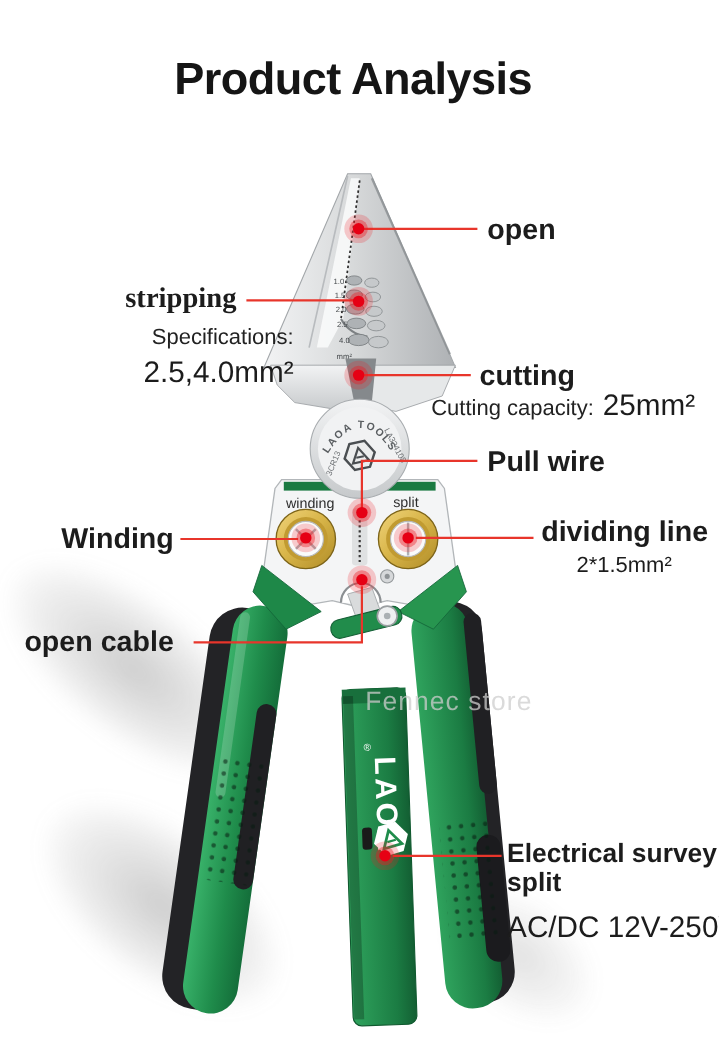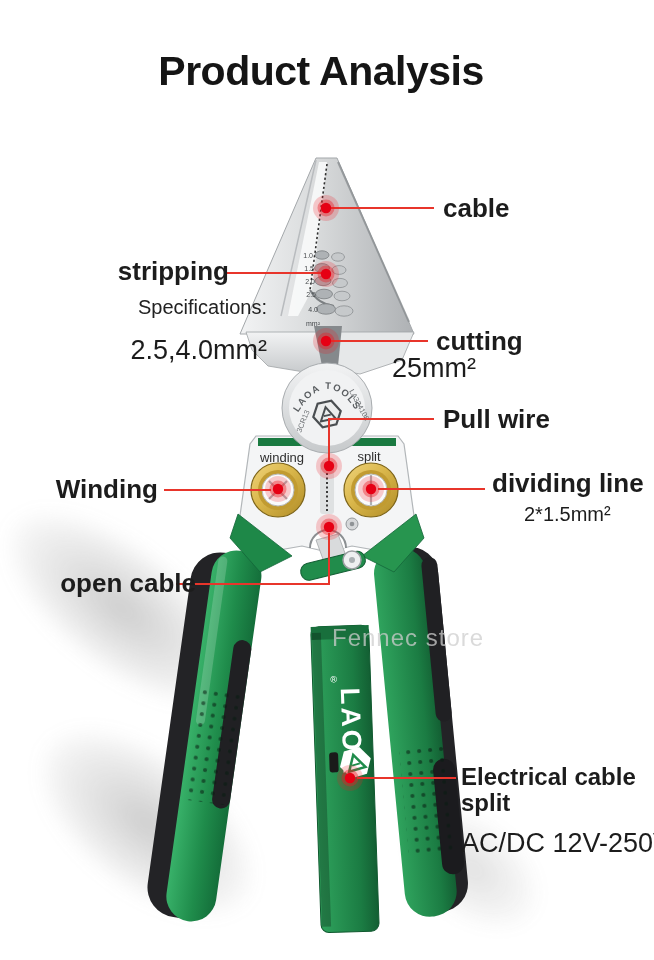--- a/index.html
+++ b/index.html
@@ -23,30 +23,30 @@
   svg.stage{position:absolute;left:0;top:0;}
   
   .lbl{position:absolute;white-space:nowrap;color:#1c1c1c;}
   .b26{font-size:26px;font-weight:bold;line-height:28px;}
   .b24{font-size:24px;font-weight:bold;line-height:26px;}
   .r27{font-size:27px;font-weight:normal;line-height:29px;}
   .r24{font-size:20px;font-weight:normal;line-height:26px;}
   .row{display:flex;align-items:baseline;gap:8px;}
   .small-lab{font-size:20px;font-weight:normal;color:#222;}
   #lbl-tongs{left:443px;top:194px;}
-  #lbl-stripping{right:425px;top:257px;}
+  #lbl-stripping{right:439px;top:257px;font-family:Liberation Serif, serif;}
   #spec-row1{right:387px;top:296px;}
-  #spec-row2{right:387px;top:336px;}
+  #spec-row2{right:387px;top:324px;}
   #lbl-cutting{left:436px;top:327px;}
   #cap-row{left:392px;top:354px;}
   #lbl-pullwire{left:443px;top:405px;}
   #lbl-winding{right:496px;top:475px;}
   #lbl-dividing{left:492px;top:469px;}
   #val-dividing{left:524px;top:501px;}
-  #lbl-opencable{right:458px;top:569px;}
+  #lbl-opencable{right:496px;top:569px;}
   #lbl-electrical{left:461px;top:764px;}
   #val-acdc{left:461px;top:829px;}
   .watermark{
     position:absolute;left:332px;top:624px;font-size:24px;letter-spacing:1px;
     color:rgba(205,205,205,0.75);font-weight:normal;z-index:6;
   }
 </style>
 </head>
 <body>
 
@@ -262,39 +262,40 @@
     <g transform="translate(350,778)">
       <circle r="13" fill="#ed1c24" opacity="0.22"></circle>
         <circle r="8.5" fill="#ea1c22" opacity="0.4"></circle>
         <circle r="5.2" fill="#e60014"></circle>
     </g>
   </g>
 </svg>
 
 <div class="watermark">Fennec store</div>
 
-<div class="lbl b26" id="lbl-tongs">cable</div>
+<div class="lbl b26" id="lbl-tongs">open</div>
 
 <div class="lbl b26" id="lbl-stripping">stripping</div>
 <div class="lbl row" id="spec-row1">
   <span class="small-lab">Specifications:</span>
 </div>
 <div class="lbl r27" id="spec-row2">2.5,4.0mm²</div>
 
 <div class="lbl b26" id="lbl-cutting">cutting</div>
 <div class="lbl row" id="cap-row">
+  <span class="small-lab">Cutting capacity:</span>
   <span class="r27">25mm²</span>
 </div>
 
 <div class="lbl b26" id="lbl-pullwire">Pull wire</div>
 
 <div class="lbl b26" id="lbl-winding">Winding</div>
 
 <div class="lbl b26" id="lbl-dividing">dividing line</div>
 <div class="lbl r24" id="val-dividing">2*1.5mm²</div>
 
 <div class="lbl b26" id="lbl-opencable">open cable</div>
 
 <div class="lbl b24" id="lbl-electrical">
-  <div>Electrical cable</div>
+  <div>Electrical survey</div>
   <div>split</div>
 </div>
 <div class="lbl r27" id="val-acdc">AC/DC 12V-250V</div>
 
 </body></html>

